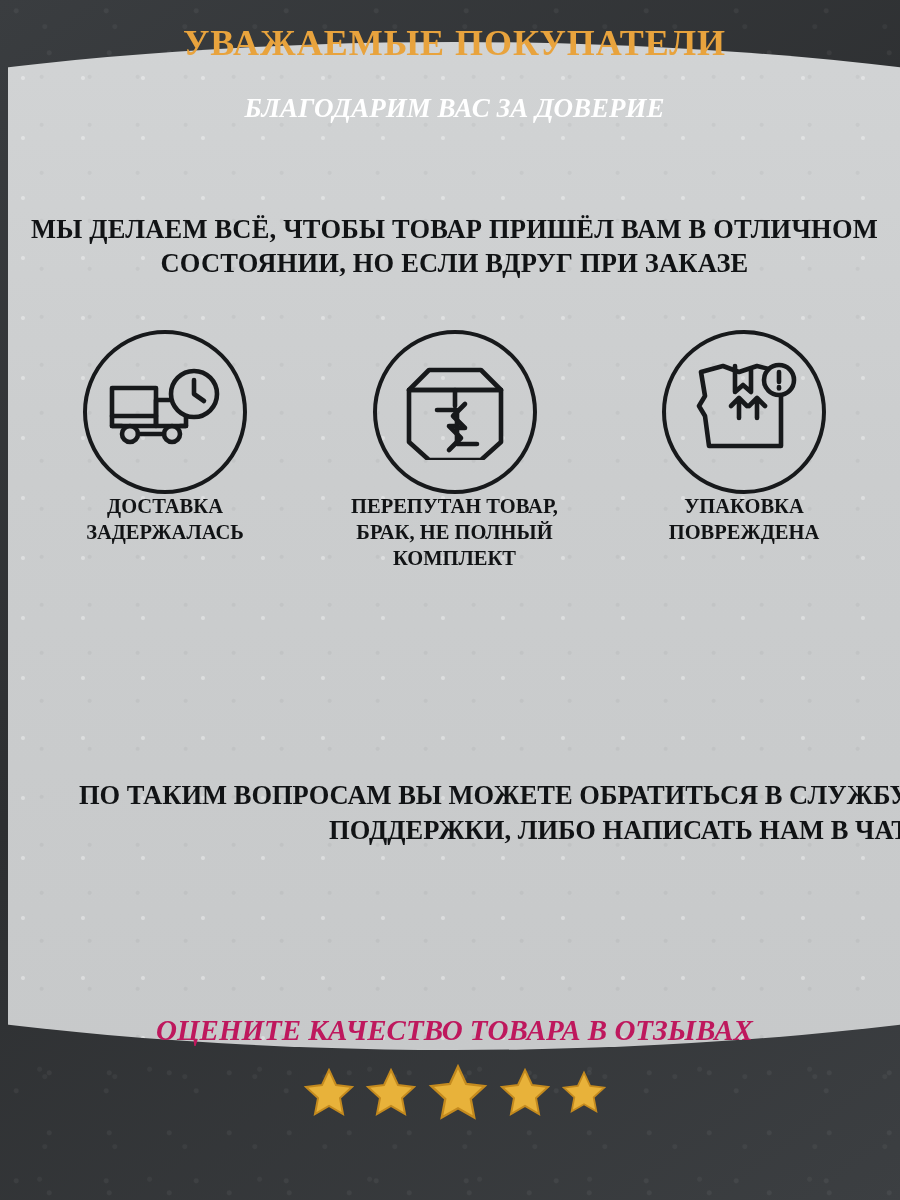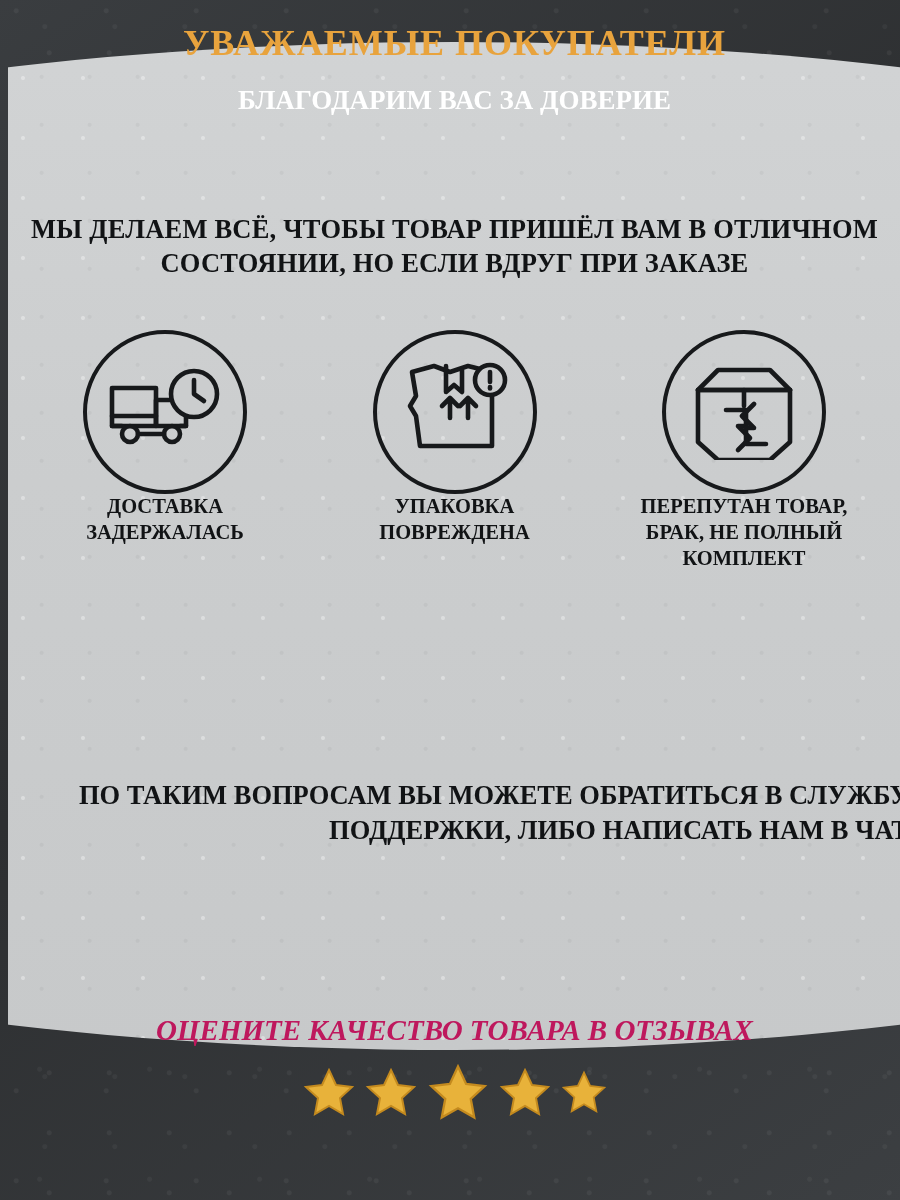--- a/index.html
+++ b/index.html
@@ -58,27 +58,28 @@
   .header-title {
     margin: 0;
     padding-top: 22px;
     font-size: 36px;
     font-weight: bold;
     letter-spacing: 1px;
     color: #e8a33d;
     text-transform: uppercase;
   }
   .header-sub {
-    margin: 8px;
+    margin: 16px;
     padding-top: 12px;
     font-size: 27px;
     font-weight: bold;
     line-height: 1.22;
     color: #ffffff;
     text-transform: uppercase;
+    font-style: italic;
   }
 
   
   .intro {
     position: absolute;
     left: 0;
     right: 0;
     top: 212px;
     text-align: center;
     color: #111315;
@@ -231,50 +232,50 @@
             <path d="M88 16v14l10 7"></path>
           </svg>
         </span>
       </div>
       <div class="card-label">ДОСТАВКА ЗАДЕРЖАЛАСЬ</div>
     </div>
 
     <div class="card">
       <div class="circle">
         <span>
+          <svg width="112" height="100" viewBox="0 0 112 100" fill="none" stroke="#17191b" stroke-width="4.6" stroke-linecap="round" stroke-linejoin="round">
+            <path d="M10 30 30 10h52l20 20"></path>
+            <path d="M10 30v52l20 18h52l20-18V30z"></path>
+            <path d="M10 30h92"></path>
+            <path d="M56 30v16"></path>
+            <path d="M38 50h20v16h-8l12 12-12 12"></path>
+            <path d="M78 84H58V68h8L54 56l12-12"></path>
+          </svg>
+        </span>
+      </div>
+      <div class="card-label">ПЕРЕПУТАН ТОВАР, БРАК, НЕ ПОЛНЫЙ КОМПЛЕКТ</div>
+    </div>
+
+    <div class="card">
+      <div class="circle">
+        <span>
           <svg width="110" height="104" viewBox="0 0 110 104" fill="none" stroke="#17191b" stroke-width="4.6" stroke-linecap="round" stroke-linejoin="round">
             <path d="M12 14 34 8l16 6 18-6 24 6v74H20l-4-30-6-10 6-10z"></path>
             <path d="M46 8v26l8-7 8 7V12"></path>
             <path d="M50 60v-20M50 40l-8 8M50 40l8 8"></path>
             <path d="M68 60v-20M68 40l-8 8M68 40l8 8"></path>
             <circle cx="90" cy="22" r="15" fill="#cbcdce"></circle>
             <path d="M90 14v10"></path>
             <path d="M90 29v1.5"></path>
           </svg>
         </span>
       </div>
       <div class="card-label">УПАКОВКА ПОВРЕЖДЕНА</div>
     </div>
 
-    <div class="card">
-      <div class="circle">
-        <span>
-          <svg width="112" height="100" viewBox="0 0 112 100" fill="none" stroke="#17191b" stroke-width="4.6" stroke-linecap="round" stroke-linejoin="round">
-            <path d="M10 30 30 10h52l20 20"></path>
-            <path d="M10 30v52l20 18h52l20-18V30z"></path>
-            <path d="M10 30h92"></path>
-            <path d="M56 30v16"></path>
-            <path d="M38 50h20v16h-8l12 12-12 12"></path>
-            <path d="M78 84H58V68h8L54 56l12-12"></path>
-          </svg>
-        </span>
-      </div>
-      <div class="card-label">ПЕРЕПУТАН ТОВАР, БРАК, НЕ ПОЛНЫЙ КОМПЛЕКТ</div>
-    </div>
-
   </div>
 
 
   <div class="body-text">ПО ТАКИМ ВОПРОСАМ ВЫ МОЖЕТЕ ОБРАТИТЬСЯ В СЛУЖБУ ПОДДЕРЖКИ, ЛИБО НАПИСАТЬ НАМ В ЧАТ</div>
 
   <div class="footer">
     <div class="footer-title">ОЦЕНИТЕ КАЧЕСТВО ТОВАРА В ОТЗЫВАХ</div>
     <div class="stars">
       <svg class="star" width="52" height="50" viewBox="0 0 52 50">
         <polygon points="26,3 33,18 49,20 37,31 40,47 26,39 12,47 15,31 3,20 19,18" fill="#e8b23a" stroke="#c48a1e" stroke-width="2"></polygon>

